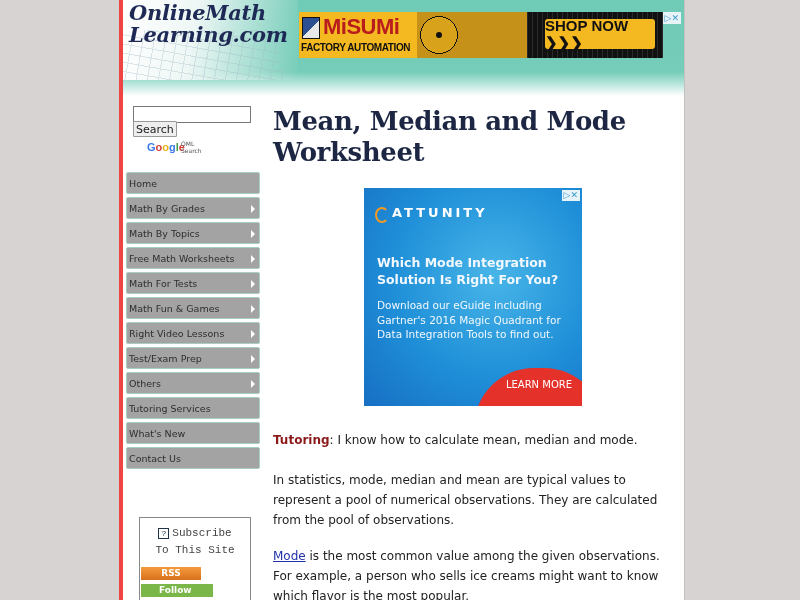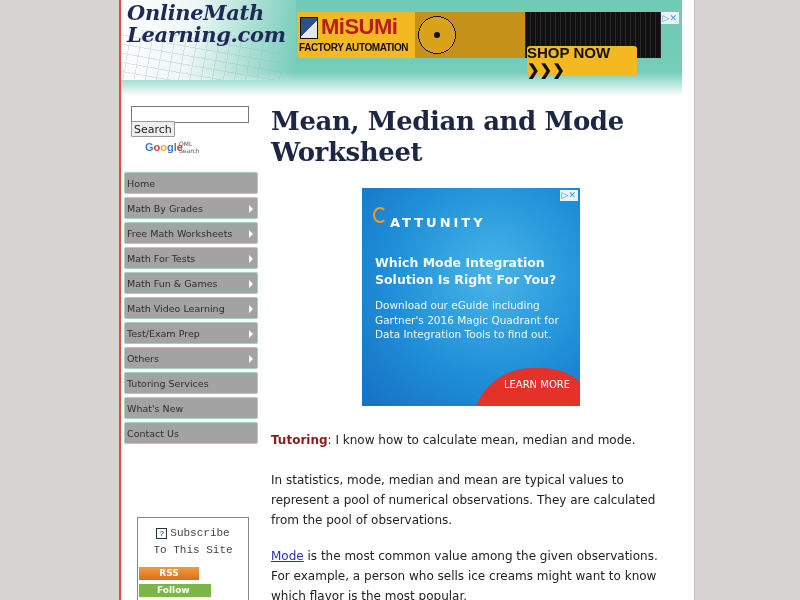--- a/index.html
+++ b/index.html
@@ -1,33 +1,33 @@
 <!DOCTYPE html>
 <html><head>
 <meta charset="utf-8">
 <style>
   html,body{margin:0;padding:0;}
   body{width:800px;height:600px;overflow:hidden;background:#d6d3d2;font-family:"DejaVu Sans",sans-serif;position:relative;}
-  .page{position:absolute;left:119px;top:0;width:561px;height:600px;background:#fff;border-left:2px solid #ef4444;border-right:1px solid #c4c2c1;overflow:hidden;padding-left:12px;}
+  .page{position:absolute;left:119px;top:0;width:561px;height:600px;background:#fff;border-left:4px solid #ef4444;border-right:1px solid #c4c2c1;overflow:hidden;}
   .header{position:absolute;left:0;top:0;width:561px;height:96px;
     background:linear-gradient(to bottom,#6fcab6 0px,#76cdb9 72px,#b9e6dc 84px,#ffffff 96px);}
   .logo-bg{position:absolute;left:0;top:0;width:175px;height:80px;
     background:linear-gradient(100deg,#ffffff 0%,#eef7f5 40%,rgba(118,205,185,0) 100%);}
   .logo-grid{position:absolute;left:0;top:30px;width:160px;height:50px;opacity:.35;
     background:repeating-linear-gradient(100deg,transparent 0 10px,#9fb9c6 10px 11px),repeating-linear-gradient(10deg,transparent 0 8px,#9fb9c6 8px 9px);}
   .logo{position:absolute;left:6px;top:2px;font-family:"DejaVu Serif",serif;font-style:italic;font-weight:bold;color:#1e2a55;font-size:21px;line-height:22px;letter-spacing:-0.3px;}
   .ad-top{position:absolute;left:176px;top:12px;width:364px;height:46px;background:#111;display:flex;align-items:center;}
   .ad-misumi{width:118px;height:46px;background:#f4b821;position:relative;}
   .ad-misumi .brand{position:absolute;left:24px;top:2px;font-family:"Liberation Sans",sans-serif;font-weight:bold;font-size:22px;color:#b91c1c;letter-spacing:-0.5px;}
   .ad-misumi .sub{position:absolute;left:2px;top:30px;font-family:"Liberation Sans",sans-serif;font-weight:bold;font-size:10px;color:#111;letter-spacing:-0.4px;}
   .ad-misumi .cube{position:absolute;left:3px;top:5px;width:16px;height:20px;background:linear-gradient(135deg,#2b4f90 50%,#e7e7e7 50%);border:1px solid #111;}
   .ad-dial{width:110px;height:46px;background:radial-gradient(circle at 22px 23px,#d9a21b 0 18px,#111 18px 19px,#c69119 19px),#c69119;position:relative;}
   .ad-dial::after{content:"";position:absolute;left:19px;top:20px;width:6px;height:6px;border-radius:50%;background:#111;}
   .ad-grid{flex:1;height:46px;background:repeating-linear-gradient(90deg,#2a2a2a 0 1px,#111 1px 5px);position:relative;}
-  .shop{position:absolute;right:24px;top:7px;width:110px;height:30px;background:#f4b821;border-radius:3px;font-family:"Liberation Sans",sans-serif;font-weight:bold;font-size:15px;color:#111;display:flex;align-items:center;justify-content:center;margin-top:27px;}
+  .shop{position:absolute;right:8px;top:7px;width:110px;height:30px;background:#f4b821;border-radius:3px;font-family:"Liberation Sans",sans-serif;font-weight:bold;font-size:15px;color:#111;display:flex;align-items:center;justify-content:center;}
   .adchoice{position:absolute;right:-18px;top:0px;font-size:9px;color:#3a9ccd;background:#e8f3f7;padding:0 2px;line-height:12px;}
 
   .sidebar{position:absolute;left:0;top:96px;width:140px;height:504px;}
   .search-box{position:absolute;left:10px;top:10px;width:112px;height:13px;border:1px solid #777;background:#fff;}
   .search-btn{position:absolute;left:10px;top:25px;height:16px;padding:0 2px;font-size:11px;color:#222;background:#eee;border:1px solid #999;border-radius:1px;font-family:"DejaVu Sans",sans-serif;line-height:15px;}
   .google{position:absolute;left:24px;top:45px;font-family:"Liberation Sans",sans-serif;font-size:11px;font-weight:bold;}
   .google .b{color:#3b79e8}.google .r{color:#d8403a}.google .y{color:#eab21d}.google .g{color:#3f9e4d}
   .oml{position:absolute;left:58px;top:44px;font-size:6px;color:#555;line-height:7px;}
   .nav{position:absolute;left:3px;top:76px;width:134px;}
   .nav-item{height:22px;margin-bottom:3px;background:#a3a3a3;border:1px solid #a8cec4;border-radius:2px;position:relative;font-family:"DejaVu Sans",sans-serif;font-size:9.5px;color:#2e2e2e;line-height:22px;padding-left:2px;box-sizing:border-box;}
@@ -36,21 +36,21 @@
   .sub-text{text-align:center;font-size:11px;color:#444;line-height:17px;margin-top:7px;font-family:Liberation Mono, monospace;}
   .sub-icon{display:inline-block;width:9px;height:9px;border:1px solid #234;background:#fff;font-size:8px;line-height:9px;color:#234;vertical-align:0px;margin-right:3px;}
   .rss{position:absolute;left:1px;top:49px;width:60px;height:13px;background:linear-gradient(#f39b3c,#d9701c);color:#fff;font-size:9px;font-weight:bold;text-align:center;line-height:13px;}
   .follow{position:absolute;left:1px;top:66px;width:72px;height:13px;background:#7ab648;color:#fff;font-size:9px;font-weight:bold;line-height:13px;padding-left:18px;box-sizing:border-box;}
 
   .content{position:absolute;left:150px;top:96px;width:400px;}
   h1{margin:0;position:absolute;left:0;top:10px;width:400px;font-family:"DejaVu Serif",serif;font-weight:bold;font-size:26px;line-height:31px;color:#1d2744;letter-spacing:-0.4px;}
   .ad-mid{position:absolute;left:91px;top:92px;width:218px;height:218px;overflow:hidden;
     background:radial-gradient(ellipse at 60% 40%,#48b5e8 0%,#1f8fd8 55%,#176fc3 100%);}
   .ad-mid .ac{position:absolute;right:2px;top:2px;font-size:9px;color:#3a9ccd;background:#e6f3f8;padding:0 2px;line-height:11px;}
-  .attunity{position:absolute;left:13px;top:17px;font-family:"DejaVu Sans",sans-serif;color:#fff;font-size:13px;letter-spacing:3px;font-weight:bold;margin-top:10px;}
+  .attunity{position:absolute;left:13px;top:17px;font-family:"DejaVu Sans",sans-serif;color:#fff;font-size:13px;letter-spacing:3px;font-weight:bold;}
   .att-logo{position:absolute;left:11px;top:19px;width:10px;height:12px;border-radius:50%;border:2px solid #f39a21;border-right-color:transparent;}
   .ad-head{position:absolute;left:13px;top:66px;width:200px;color:#f2f8fd;font-family:"DejaVu Sans",sans-serif;font-weight:bold;font-size:12.5px;line-height:17px;}
   .ad-body{position:absolute;left:13px;top:110px;width:200px;color:#f2f8fd;font-family:"DejaVu Sans",sans-serif;font-size:10.5px;line-height:14.5px;}
   .learn{position:absolute;left:110px;top:180px;width:130px;height:60px;border-radius:65px 65px 0 0;background:#e4322b;color:#fff;font-family:"DejaVu Sans",sans-serif;font-size:10px;text-align:center;line-height:34px;padding-left:0;}
   .para{position:absolute;left:0;width:400px;font-family:"DejaVu Sans",sans-serif;font-size:12px;line-height:20px;color:#222;}
   .obj-label{color:#8b1a1a;font-weight:bold;}
   .link{color:#2233aa;text-decoration:underline;}
 </style>
 </head>
 <body>
@@ -81,24 +81,25 @@
 
   <div class="sidebar">
     <input class="search-box" value="" style="">
     <button class="search-btn">Search</button>
     <div class="google"><span class="b">G</span><span class="r">o</span><span class="y">o</span><span class="b">g</span><span class="g">l</span><span class="r">e</span></div>
     <div class="oml">OML<br>Search</div>
 
     <div class="nav">
       <div class="nav-item"><span>Home</span></div>
       <div class="nav-item"><span>Math By Grades</span><span class="nav-arrow"></span></div>
+      <div class="nav-item"><span>Math By Topics</span><span class="nav-arrow"></span></div>
       <div class="nav-item"><span>Free Math Worksheets</span><span class="nav-arrow"></span></div>
       <div class="nav-item"><span>Math For Tests</span><span class="nav-arrow"></span></div>
       <div class="nav-item"><span>Math Fun &amp; Games</span><span class="nav-arrow"></span></div>
-      <div class="nav-item"><span>Math Video Learning</span><span class="nav-arrow"></span></div>
+      <div class="nav-item"><span>Right Video Lessons</span><span class="nav-arrow"></span></div>
       <div class="nav-item"><span>Test/Exam Prep</span><span class="nav-arrow"></span></div>
       <div class="nav-item"><span>Others</span><span class="nav-arrow"></span></div>
       <div class="nav-item"><span>Tutoring Services</span></div>
       <div class="nav-item"><span>What's New</span></div>
       <div class="nav-item"><span>Contact Us</span></div>
     </div>
 
     <div class="subscribe">
       <div class="sub-text">
         <span class="sub-icon">?</span><span>Subscribe</span><br>

